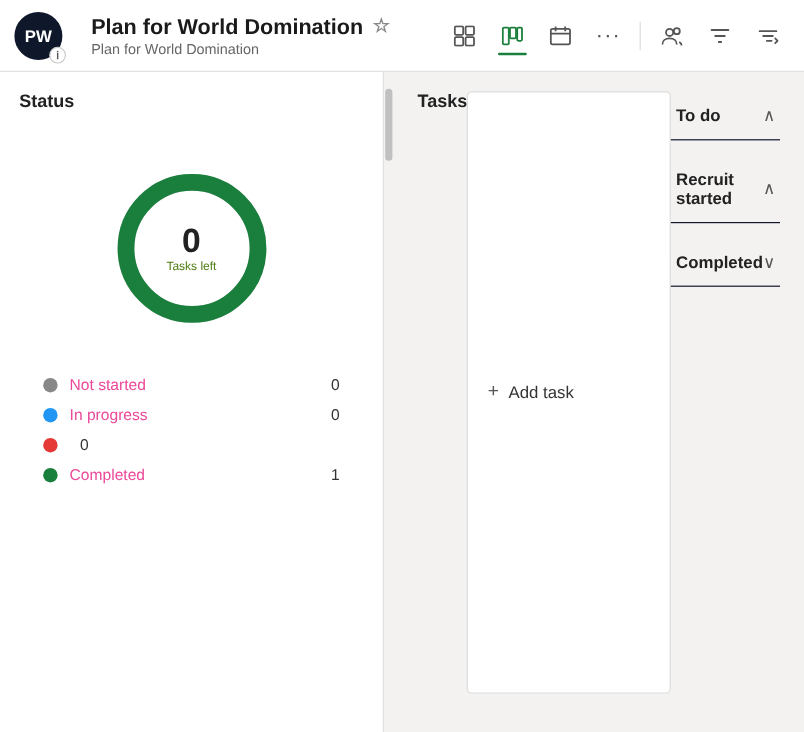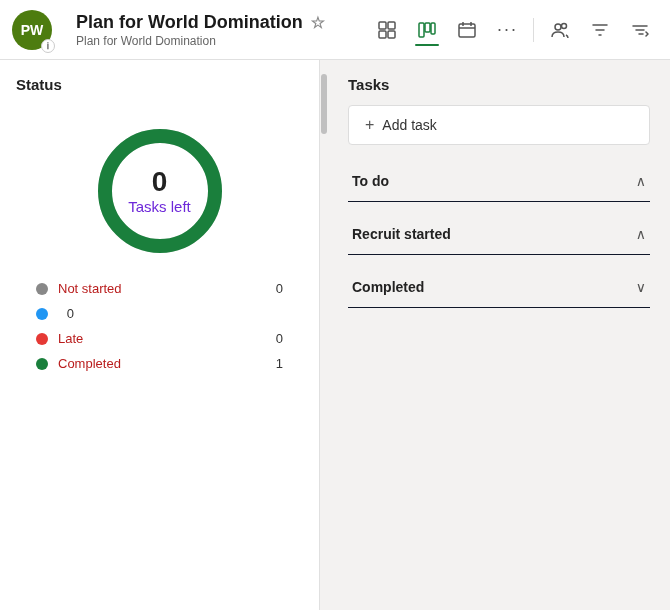--- a/index.html
+++ b/index.html
@@ -16,21 +16,21 @@
       background: #fff;
       height: 60px;
       display: flex;
       align-items: center;
       padding: 0 12px;
       border-bottom: 1px solid #e0e0e0;
     }
     .avatar {
       width: 40px;
       height: 40px;
-      background: #4d7c0f;
+      background: #0f172a;
       border-radius: 50%;
       display: flex;
       align-items: center;
       justify-content: center;
       color: #fff;
       font-weight: 700;
       font-size: 14px;
       flex-shrink: 0;
       position: relative;
     }
@@ -116,20 +116,21 @@
     }
 
     
     .left-panel {
       width: 320px;
       background: #fff;
       border-right: 1px solid #e0e0e0;
       padding: 16px;
       display: flex;
       flex-direction: column;
+      gap: 16px;
     }
     .panel-title {
       font-size: 15px;
       font-weight: 600;
       color: #222;
       margin-bottom: 8px;
     }
 
     
     .donut-container {
@@ -153,22 +154,22 @@
       transform: translate(-50%, -50%);
       text-align: center;
     }
     .donut-number {
       font-size: 28px;
       font-weight: 600;
       color: #222;
       line-height: 1.1;
     }
     .donut-label {
-      font-size: 15px;
-      color: #6d28d9;
+      font-size: 10px;
+      color: #4d7c0f;
     }
 
     
     .legend {
       display: flex;
       flex-direction: column;
       gap: 10px;
       padding: 10px 20px;
     }
     .legend-item {
@@ -177,38 +178,38 @@
       gap: 10px;
     }
     .legend-dot {
       width: 12px;
       height: 12px;
       border-radius: 50%;
       flex-shrink: 0;
     }
     .legend-text {
       font-size: 13px;
-      color: #b91c1c;
+      color: #ec4899;
       flex: 1;
     }
     .legend-count {
       font-size: 13px;
       color: #333;
       font-weight: 500;
       min-width: 16px;
       text-align: right;
     }
 
     
     .right-panel {
       flex: 1;
       background: #f3f2f1;
       padding: 16px 20px;
       display: flex;
-      flex-direction: column;
+      flex-direction: row;
       gap: 0;
       overflow-y: auto;
     }
     .tasks-title {
       font-size: 15px;
       font-weight: 600;
       color: #222;
       margin-bottom: 12px;
     }
     .add-task-btn {
@@ -340,25 +341,25 @@
     </div>
 
     <div class="legend" id="legend-container">
     <div class="legend-item">
     <div class="legend-dot" style="background:#888888"></div>
     <span class="legend-text">Not started</span>
     <span class="legend-count">0</span>
   </div>
         <div class="legend-item">
     <div class="legend-dot" style="background:#2196f3"></div>
+    <span class="legend-text">In progress</span>
     <span class="legend-count">0</span>
   </div>
         <div class="legend-item">
     <div class="legend-dot" style="background:#e53935"></div>
-    <span class="legend-text">Late</span>
     <span class="legend-count">0</span>
   </div>
         <div class="legend-item">
     <div class="legend-dot" style="background:#1a7f3c"></div>
     <span class="legend-text">Completed</span>
     <span class="legend-count">1</span>
   </div>
       </div>
   </div>
 

